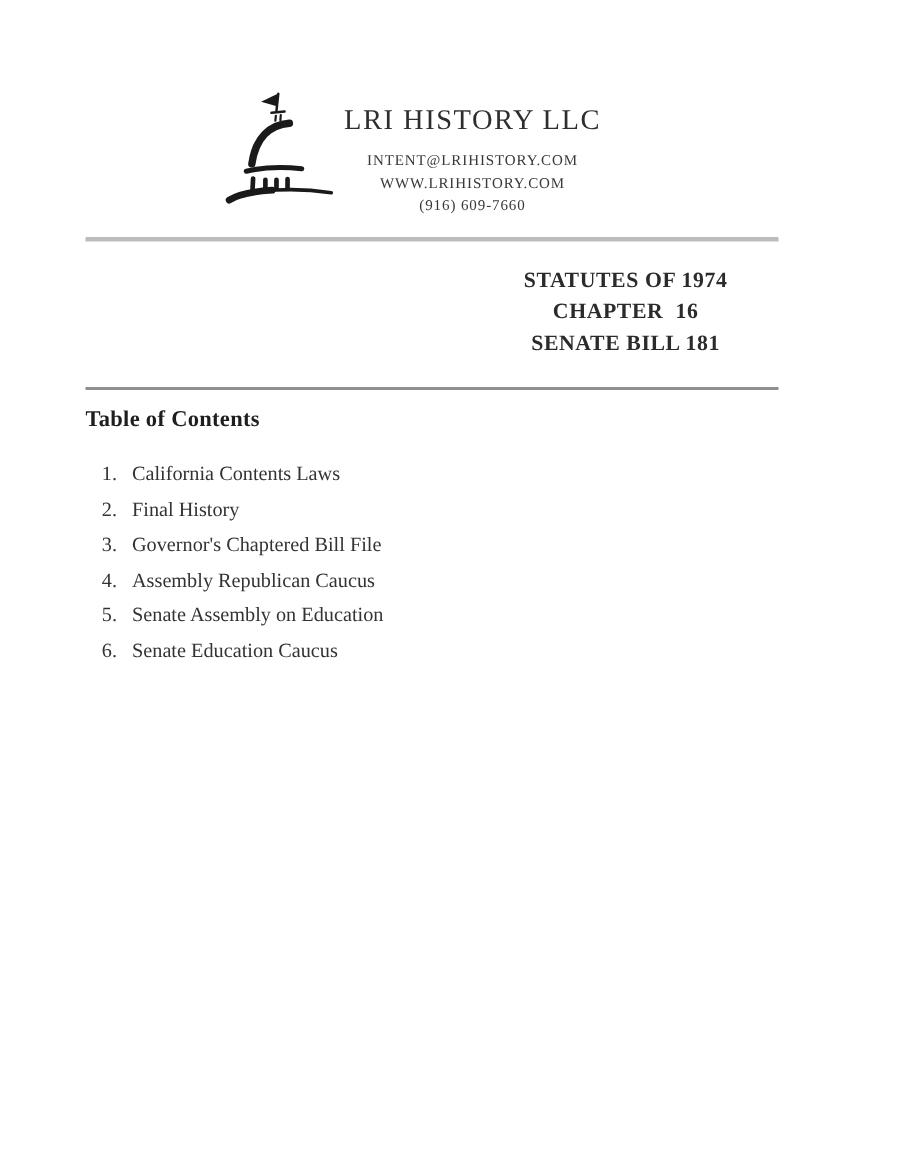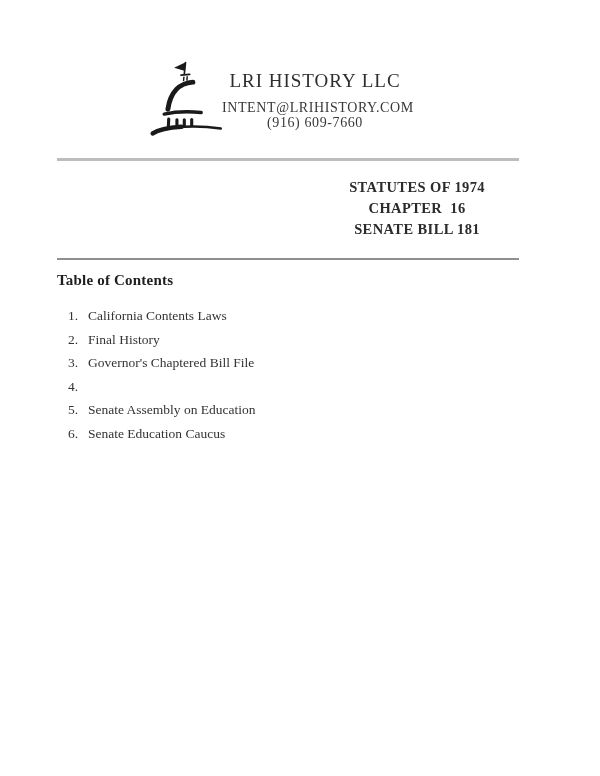--- a/index.html
+++ b/index.html
@@ -36,21 +36,21 @@
     text-align: center;
   }
   .company-name {
     font-size: 19px;
     letter-spacing: 1px;
     color: #2e2e2e;
     margin-bottom: 8px;
     white-space: nowrap;
   }
   .contact-line {
-    font-size: 14px;
+    font-size: 10px;
     letter-spacing: 0.6px;
     line-height: 15px;
     color: #383838;
     white-space: nowrap;
   }
 
   
   .rule {
     position: absolute;
     left: 57px;
@@ -132,20 +132,21 @@
       <path d="M54.5 72.5 L54.5 79.5" stroke-width="3.8"></path>
 
       <path d="M90 83.5 C 60 79 28 80.5 8 88.5" stroke-width="3"></path>
       <path d="M42 81.5 C 26 82.5 13 85.5 7 89.5" stroke-width="5.5"></path>
     </svg>
   </div>
 
   <div class="letterhead-text">
     <div class="company-name">LRI HISTORY LLC</div>
     <div class="contact-line">INTENT@LRIHISTORY.COM</div>
+    <div class="contact-line">WWW.LRIHISTORY.COM</div>
     <div class="contact-line">(916) 609-7660</div>
   </div>
 
   <div class="rule rule-top"></div>
 
   <div class="doc-info">
     <div class="doc-info-line">STATUTES OF 1974</div>
     <div class="doc-info-line">CHAPTER  16</div>
     <div class="doc-info-line">SENATE BILL 181</div>
   </div>
@@ -162,20 +163,21 @@
     <li class="toc-item">
       <span class="toc-num">2.</span>
       <span class="toc-label">Final History</span>
     </li>
     <li class="toc-item">
       <span class="toc-num">3.</span>
       <span class="toc-label">Governor's Chaptered Bill File</span>
     </li>
     <li class="toc-item">
       <span class="toc-num">4.</span>
+      <span class="toc-label">Assembly Republican Caucus</span>
     </li>
     <li class="toc-item">
       <span class="toc-num">5.</span>
       <span class="toc-label">Senate Assembly on Education</span>
     </li>
     <li class="toc-item">
       <span class="toc-num">6.</span>
       <span class="toc-label">Senate Education Caucus</span>
     </li>
   </ol>

